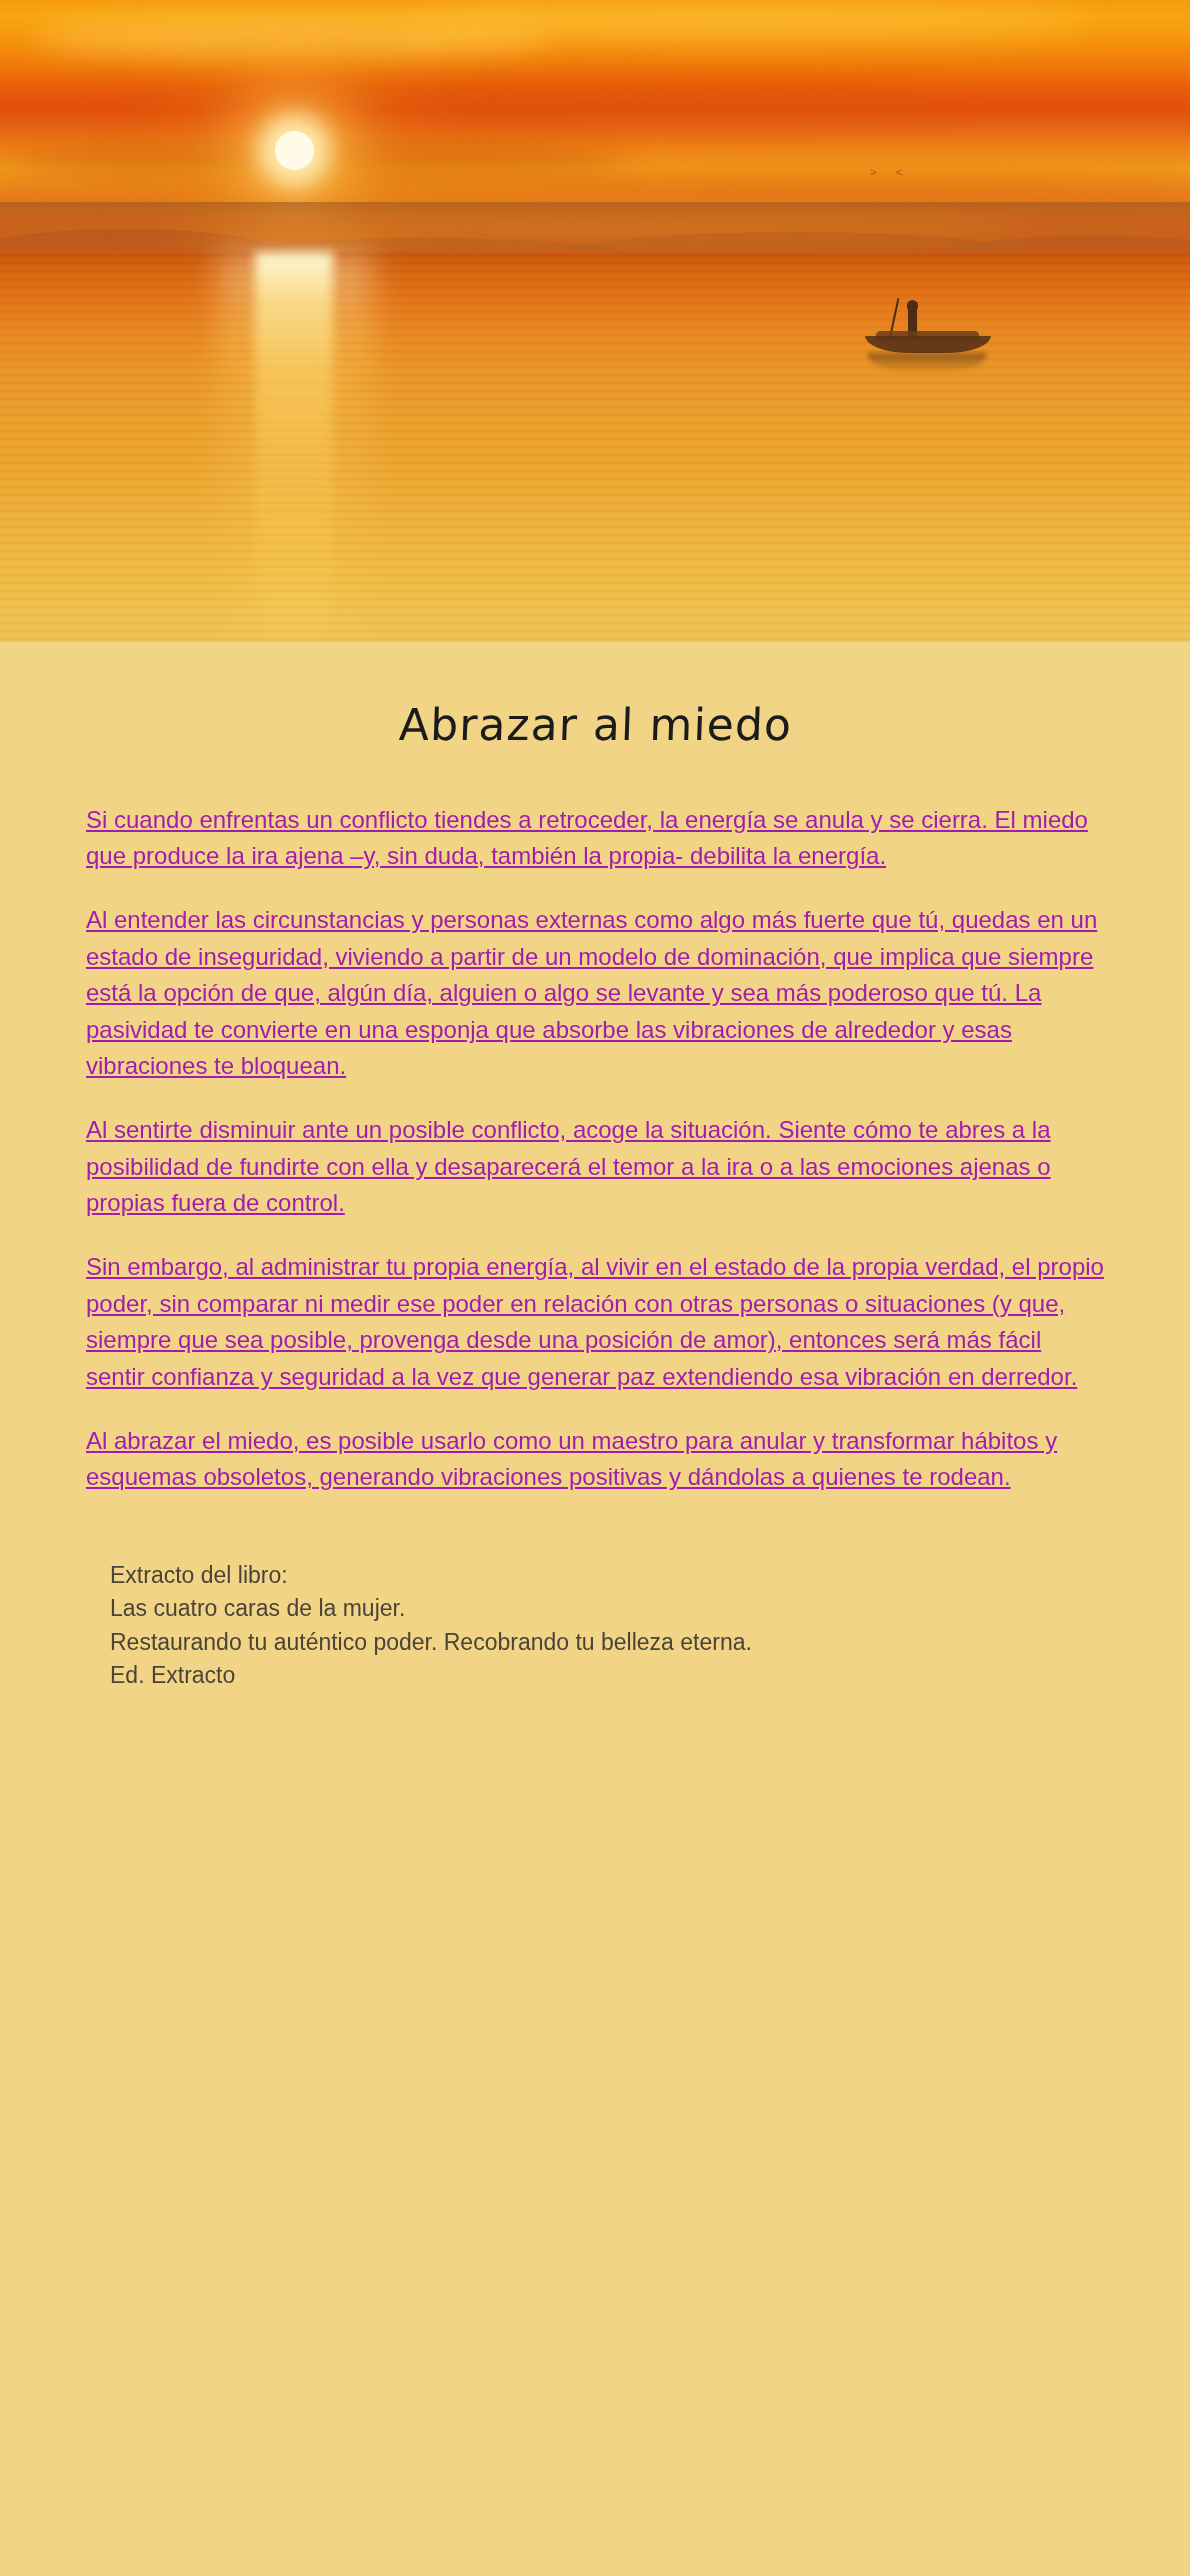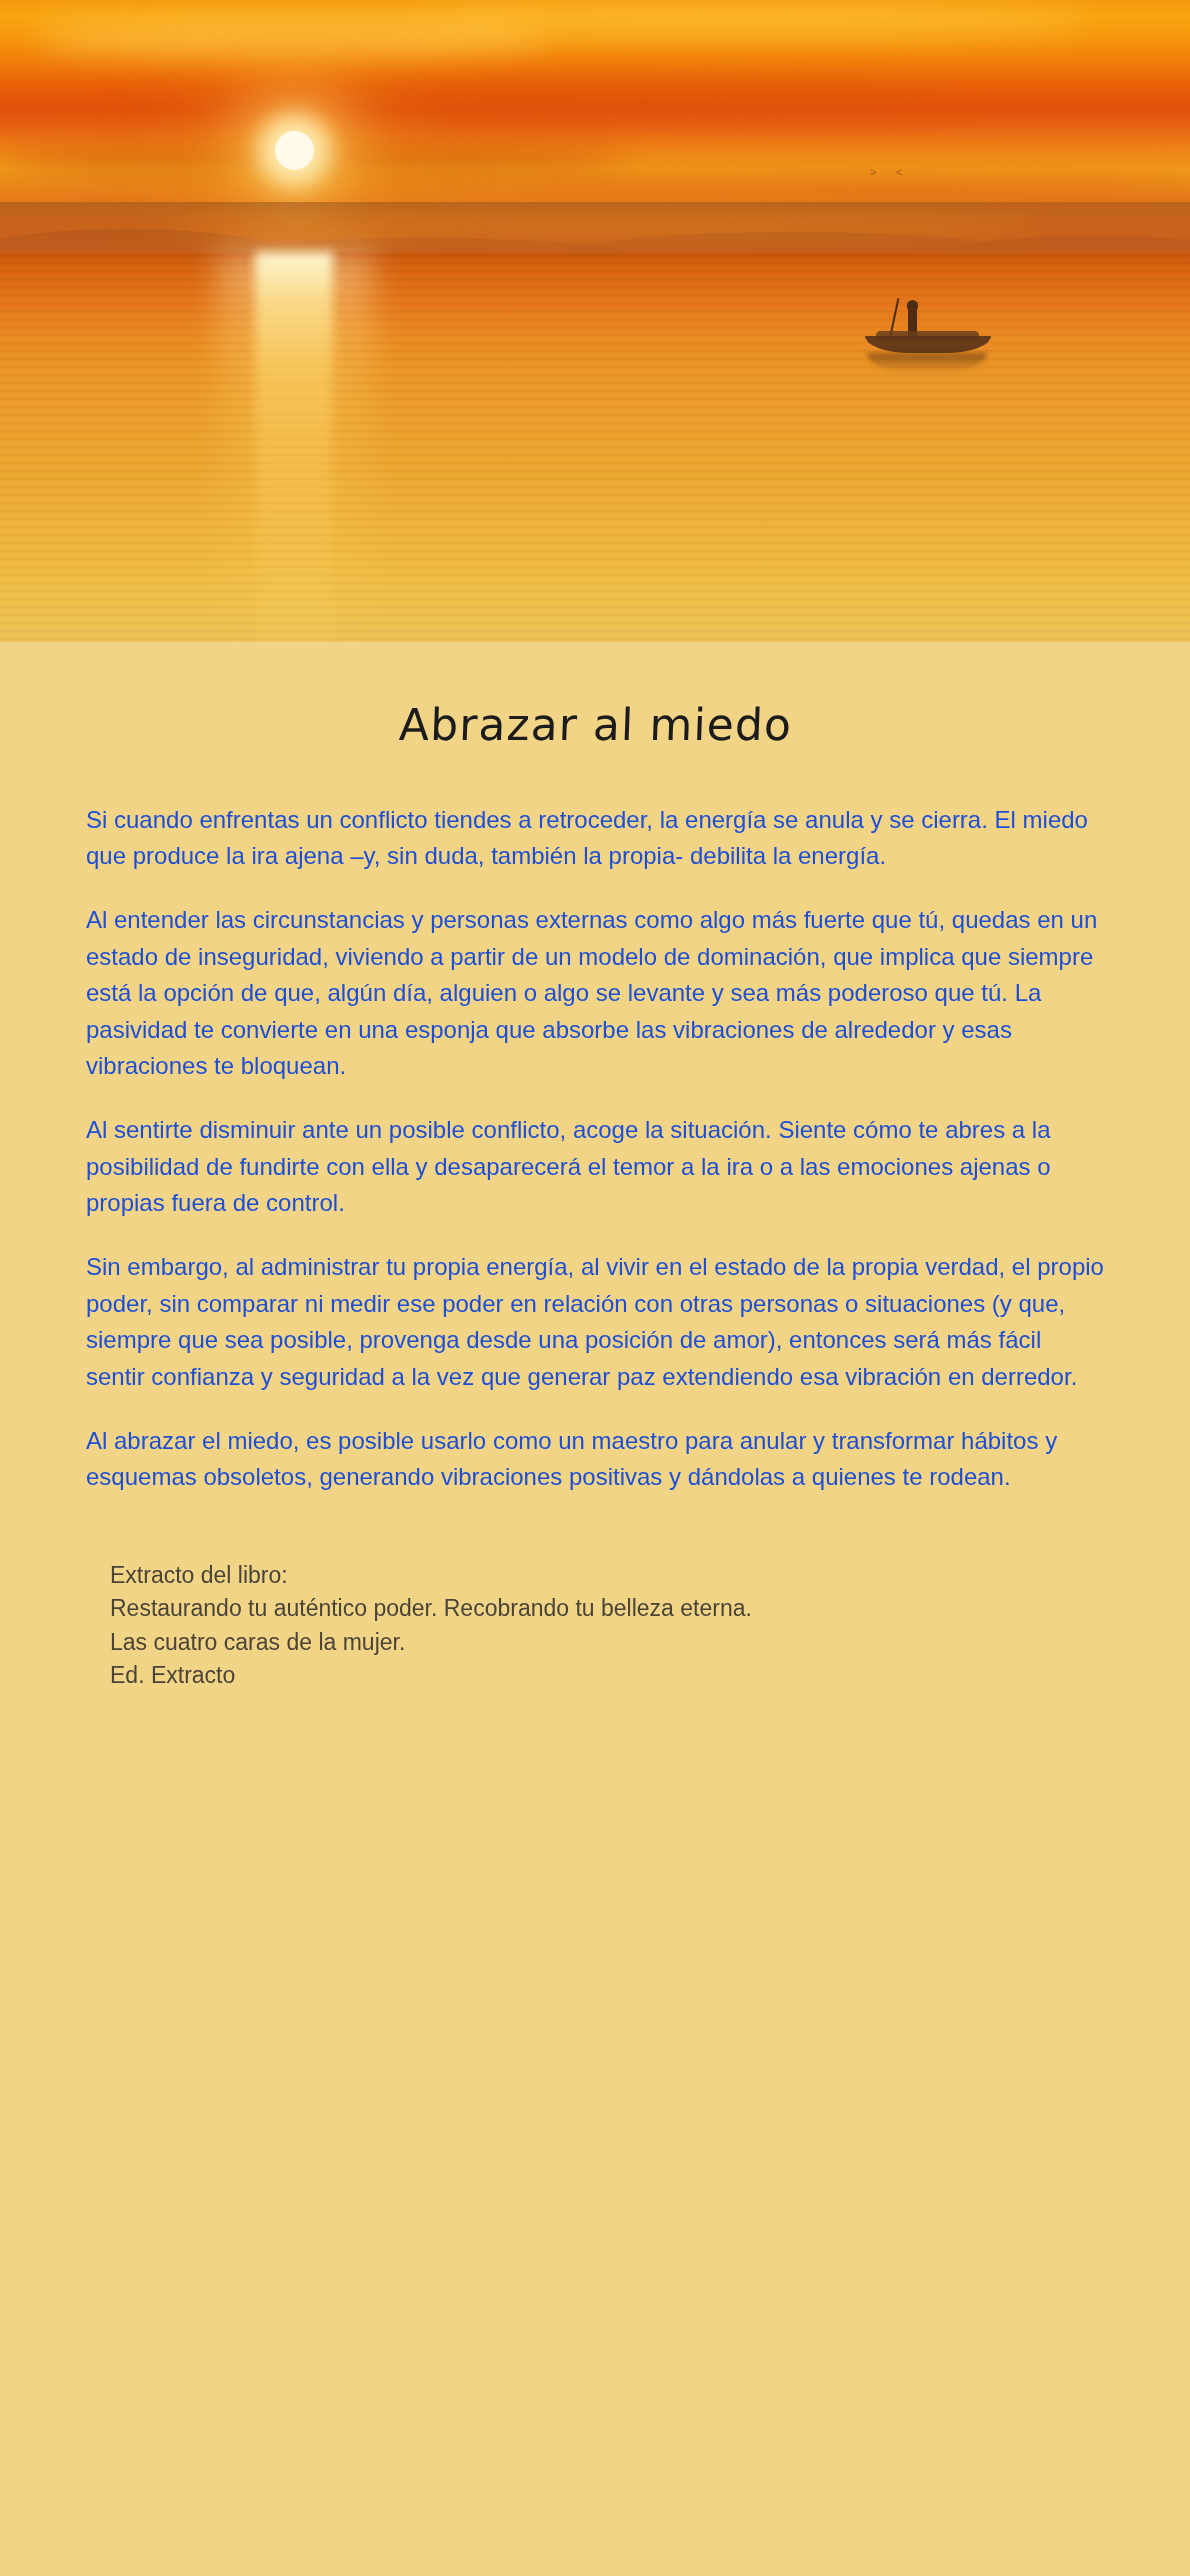--- a/index.html
+++ b/index.html
@@ -233,21 +233,22 @@
     font-size: 44px;
     letter-spacing: 1.1px;
     color: #1b1b1b;
     transform: skewX(-2deg);
   }
   .body-text {
     margin-top: 52px;
     font-family: "Liberation Sans", sans-serif;
     font-size: 24px;
     line-height: 1.52;
-    color: #1d4ed8;
+    color: #a21caf;
+    text-decoration: underline;
   }
   .body-text p {
     margin: 0 0 27.5px 0;
   }
   .body-text p:last-child {
     margin-bottom: 13px;
   }
 
   .source {
     margin-top: 63px;
@@ -301,20 +302,20 @@
     <div class="body-text">
       <p>Si cuando enfrentas un conflicto tiendes a retroceder, la energía se anula y se cierra. El miedo que produce la ira ajena –y, sin duda, también la propia- debilita la energía.</p>
       <p>Al entender las circunstancias y personas externas como algo más fuerte que tú, quedas en un estado de inseguridad, viviendo a partir de un modelo de dominación, que implica que siempre está la opción de que, algún día, alguien o algo se levante y sea más poderoso que tú. La pasividad te convierte en una esponja que absorbe las vibraciones de alrededor y esas vibraciones te bloquean.</p>
       <p>Al sentirte disminuir ante un posible conflicto, acoge la situación. Siente cómo te abres a la posibilidad de fundirte con ella y desaparecerá el temor a la ira o a las emociones ajenas o propias fuera de control.</p>
       <p>Sin embargo, al administrar tu propia energía, al vivir en el estado de la propia verdad, el propio poder, sin comparar ni medir ese poder en relación con otras personas o situaciones (y que, siempre que sea posible, provenga desde una posición de amor), entonces será más fácil sentir confianza y seguridad a la vez que generar paz extendiendo esa vibración en derredor.</p>
       <p>Al abrazar el miedo, es posible usarlo como un maestro para anular y transformar hábitos y esquemas obsoletos, generando vibraciones positivas y dándolas a quienes te rodean.</p>
     </div>
 
     <div class="source">
       <div>Extracto del libro:</div>
+      <div>Las cuatro caras de la mujer.</div>
       <div>Restaurando tu auténtico poder. Recobrando tu belleza eterna.</div>
-      <div>Las cuatro caras de la mujer.</div>
       <div>Ed. Extracto</div>
     </div>
 
   </div>
 </div>
 
 
 </body></html>

